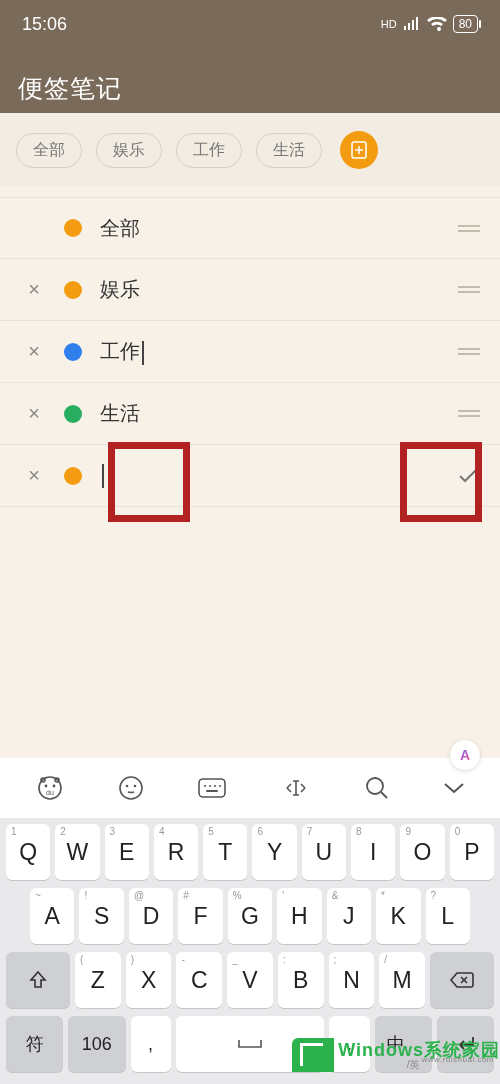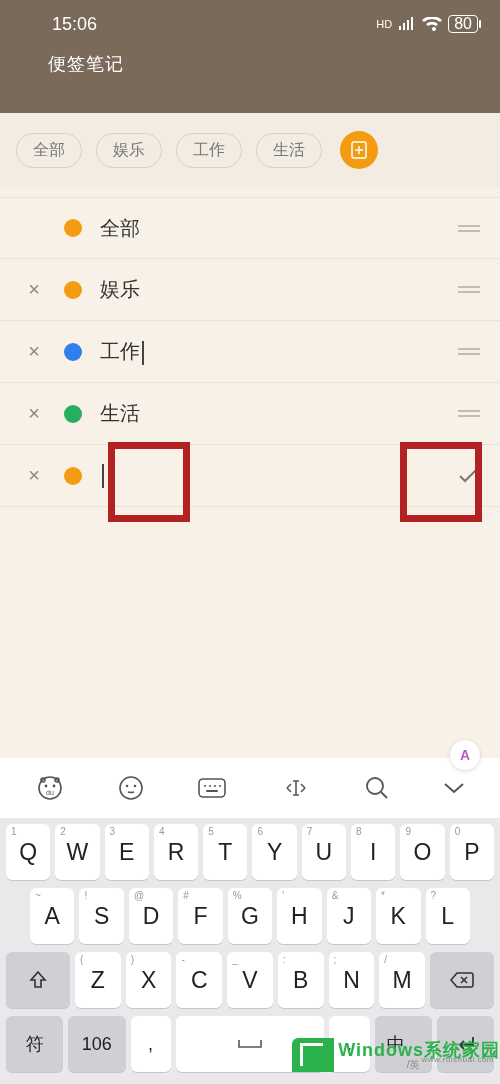--- a/index.html
+++ b/index.html
@@ -1,27 +1,27 @@
 <!DOCTYPE html>
 <html><head>
 <meta charset="utf-8">
 <style>
   * { box-sizing: border-box; margin: 0; padding: 0; }
   html, body { width: 500px; height: 1084px; font-family: -apple-system, "Helvetica Neue", Arial, sans-serif; }
   body { background: #f7f1e8; position: relative; overflow: hidden; }
 
   
-  .header-region { background: #7a6a5a; color: #fff; height: 113px; padding-left: 30px; }
+  .header-region { background: #7a6a5a; color: #fff; height: 113px; }
   .status-bar { display: flex; align-items: center; height: 48px; padding: 0 22px; font-size: 18px; font-weight: 500; }
   .status-time { flex: 1; }
   .status-icons { display: flex; align-items: center; gap: 6px; font-size: 13px; }
   .sig-icon svg, .wifi-icon svg { display: block; }
-  .batt { border: 1.5px solid #fff; border-radius: 4px; padding: 1px 5px; font-size: 16px; line-height: 14px; position: relative; }
+  .batt { border: 1.5px solid #fff; border-radius: 4px; padding: 1px 5px; font-size: 12px; line-height: 14px; position: relative; }
   .batt::after { content:""; position:absolute; right:-4px; top:4px; width:2px; height:8px; background:#fff; border-radius:1px;}
-  .app-title { font-size: 18px; font-weight: 500; padding: 4px 18px 0; letter-spacing: 1px; }
+  .app-title { font-size: 25px; font-weight: 500; padding: 4px 18px 0; letter-spacing: 1px; margin-top: 20px; }
 
   
   .tabs { display: flex; align-items: center; gap: 14px; padding: 18px 16px; background: #f2ece2; }
   .tab { border: 1px solid #d7cfc2; color: #777; border-radius: 20px; padding: 6px 16px; font-size: 16px; background: #f2ece2; }
   .add-btn { width: 38px; height: 38px; border-radius: 50%; background: #f39c12; display: flex; align-items: center; justify-content: center; margin-left: 4px; }
   .add-btn svg { display:block; }
 
   
   .cat-list { margin-top: 10px; }
   .cat-row { display: flex; align-items: center; height: 62px; padding: 0 20px 0 14px; border-bottom: 1px solid #e9e2d6; background: #f7f1e8; }

